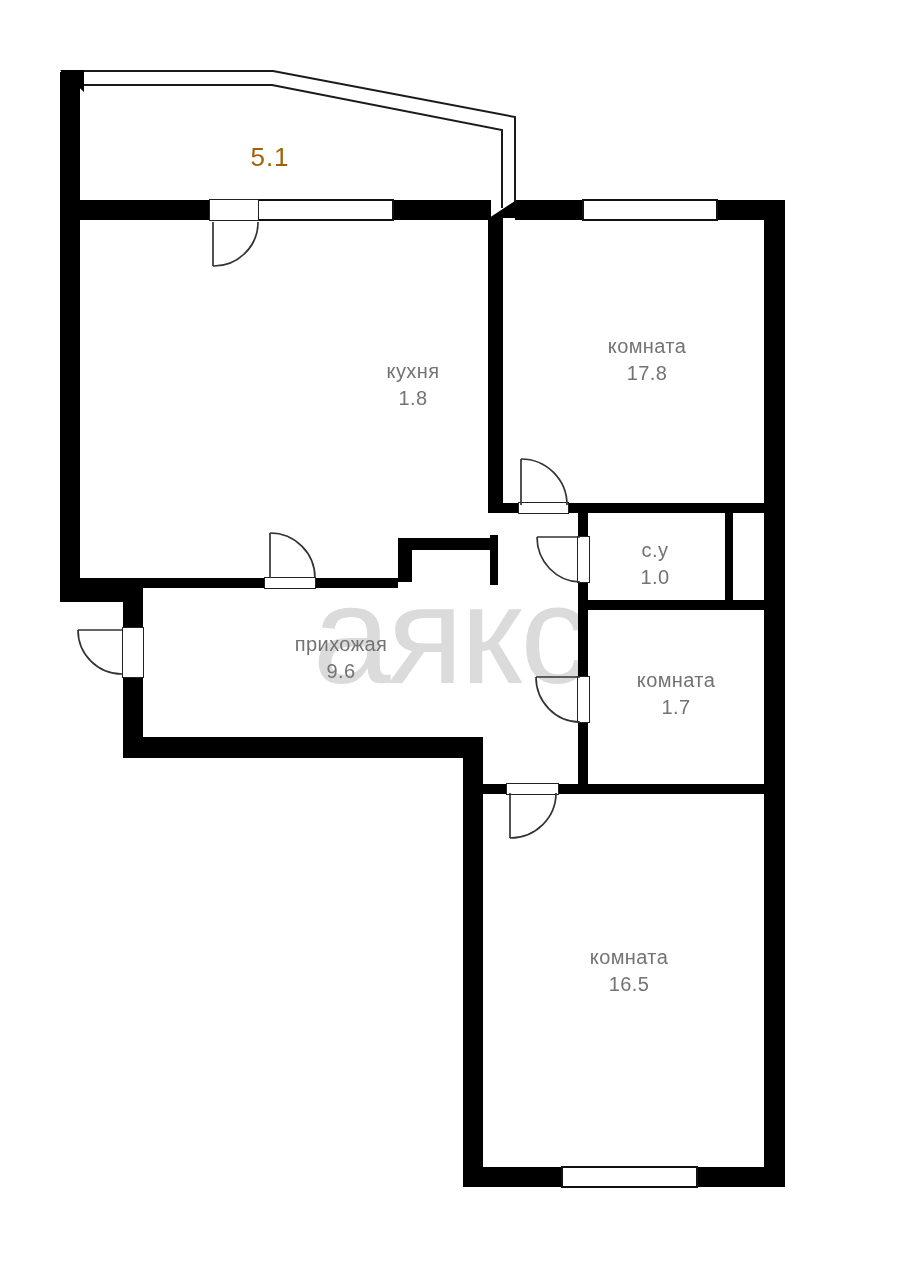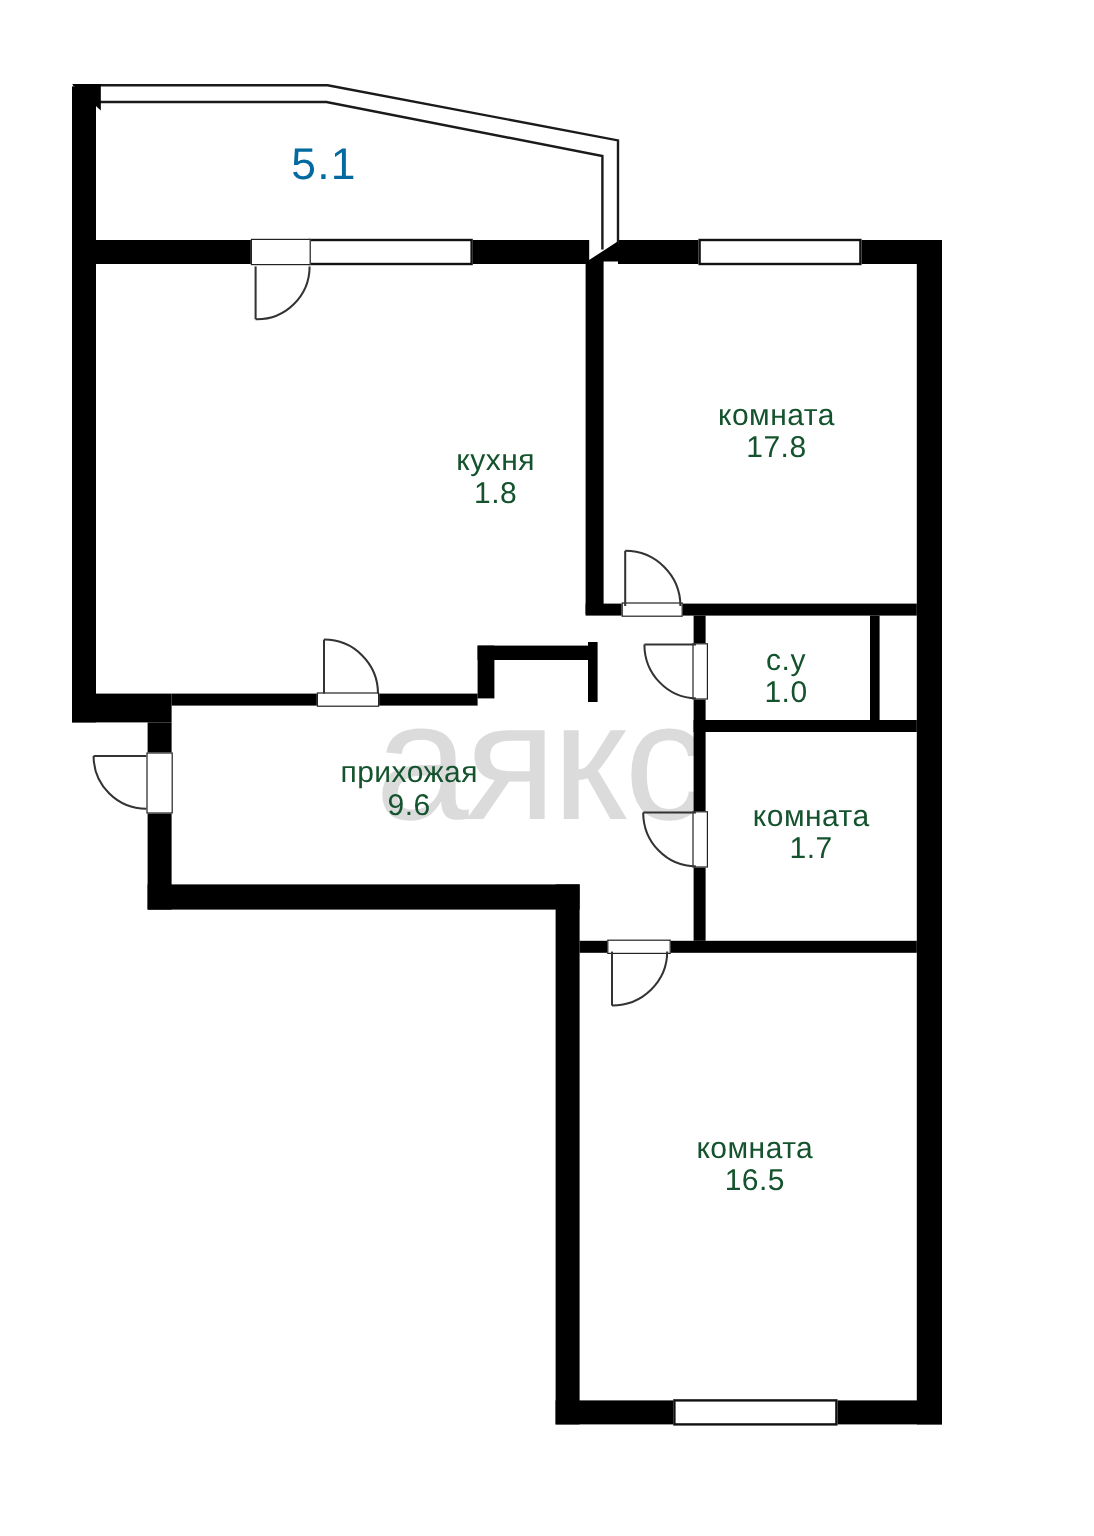--- a/index.html
+++ b/index.html
@@ -5,26 +5,26 @@
   html,body{margin:0;padding:0;background:#ffffff;}
   #plan{
     position:relative;width:912px;height:1280px;background:#ffffff;overflow:hidden;
     font-family:"Liberation Sans",sans-serif;
   }
   .wall{position:absolute;background:#000000;}
   .window{position:absolute;background:#ffffff;border:2px solid #111111;box-sizing:border-box;}
   .door-gap{position:absolute;background:#ffffff;border:1.5px solid #222222;box-sizing:border-box;}
   .room-label{
     position:absolute;transform:translate(-50%,-50%);text-align:center;
-    color:#14532d;font-size:25px;line-height:27px;letter-spacing:0.4px;white-space:nowrap;
+    color:#737373;font-size:20px;line-height:27px;letter-spacing:0.4px;white-space:nowrap;
   }
   .room-label .area{display:block;}
   .balcony-label{
-    position:absolute;transform:translate(-50%,-50%);color:#0369a1;
-    font-size:37px;letter-spacing:1px;white-space:nowrap;
+    position:absolute;transform:translate(-50%,-50%);color:#a16207;
+    font-size:26px;letter-spacing:1px;white-space:nowrap;margin-top:20px;
   }
   #watermark{
     position:absolute;left:450px;top:641px;transform:translate(-50%,-54%);
     font-size:140px;font-weight:normal;letter-spacing:-3px;color:#dbdbdb;white-space:nowrap;
   }
   #listing-id{
     position:absolute;right:21px;top:1246px;color:#d22b25;
     font-size:27px;font-weight:bold;letter-spacing:1px;white-space:nowrap;
   }
   svg{position:absolute;left:0;top:0;}
@@ -109,21 +109,21 @@
       <line x1="537" y1="537" x2="580" y2="537"></line>
       <path d="M 536 677 A 44 45 0 0 0 580 722"></path>
       <line x1="536" y1="677" x2="580" y2="677"></line>
       <path d="M 510 838 A 46 45 0 0 0 556 793"></path>
       <line x1="510" y1="793" x2="510" y2="838"></line>
       <path d="M 78 630 A 44 44 0 0 0 122 674"></path>
       <line x1="78" y1="630" x2="122" y2="630"></line>
     </g>
   </svg>
 
-  <div class="room-label" style="left:413px;top:398px;">
+  <div class="room-label" style="left:413px;top:385px;">
     <span>кухня</span>
     <span class="area">1.8</span>
   </div>
   <div class="room-label" style="left:647px;top:360px;">
     <span>комната</span>
     <span class="area">17.8</span>
   </div>
   <div class="room-label" style="left:655px;top:564px;">
     <span>с.у</span>
     <span class="area">1.0</span>

